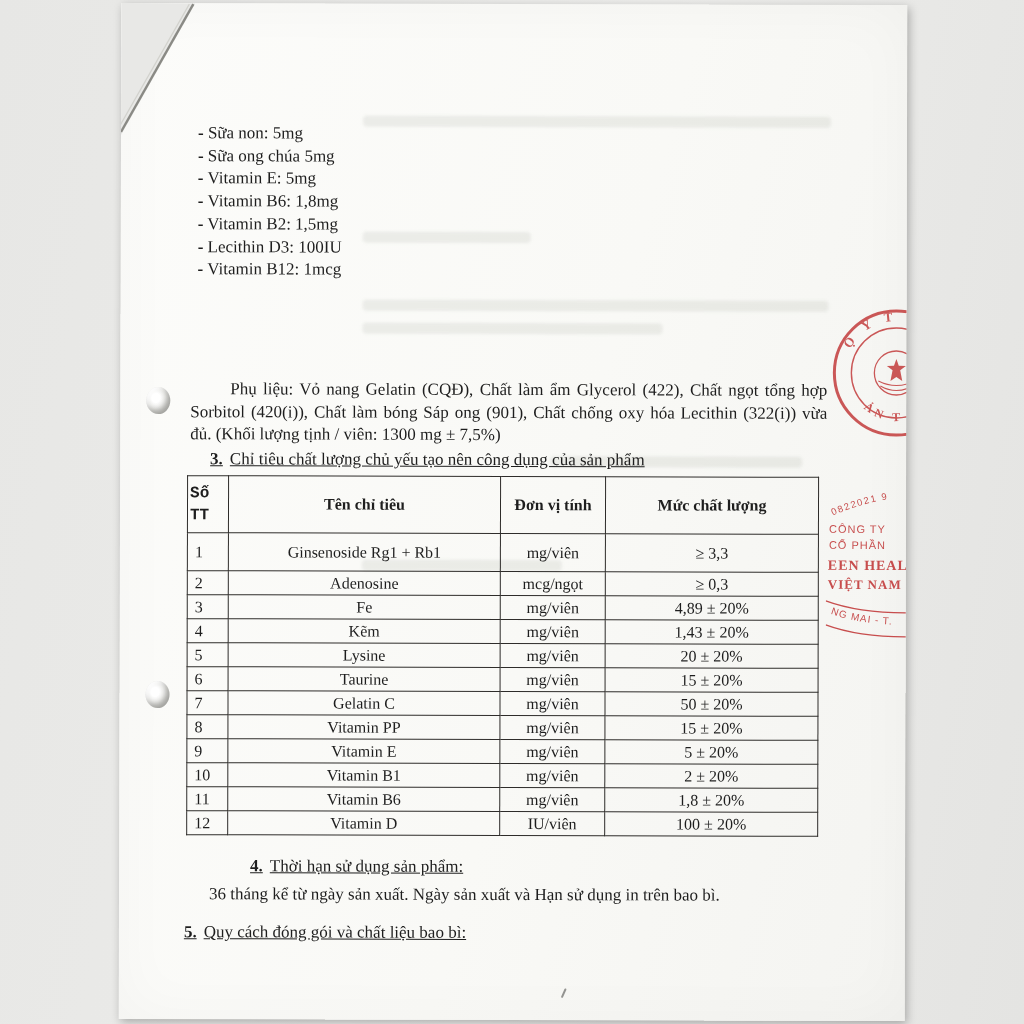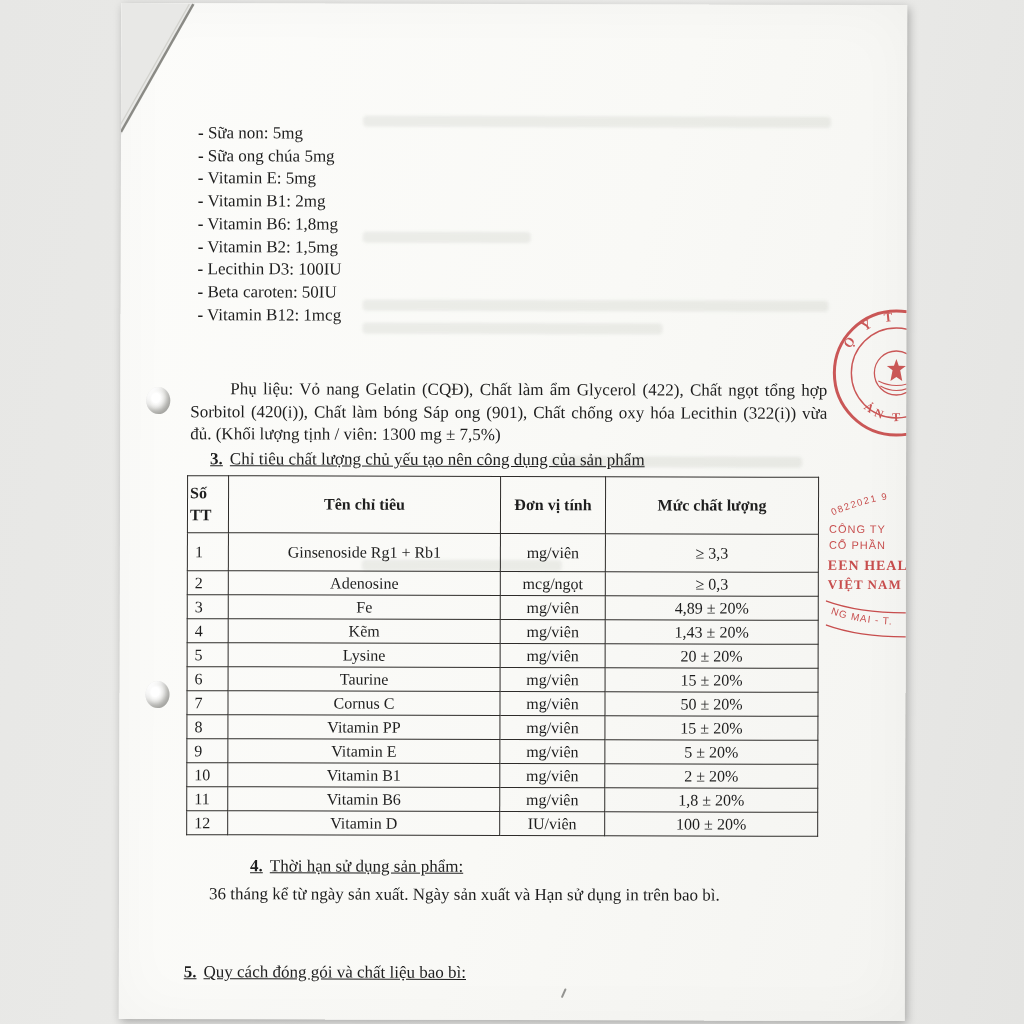--- a/index.html
+++ b/index.html
@@ -24,21 +24,21 @@
   .spec-table{
     position:absolute;left:67px;top:472px;width:631px;
     border-collapse:collapse;table-layout:fixed;
     font-size:16px;line-height:20px;
   }
   .spec-table td,.spec-table th{
     border:1px solid #2e2c2a;padding:1px 2px;vertical-align:middle;
     overflow:hidden;
   }
   .spec-table th{font-weight:bold;text-align:center;}
-  .spec-table th.col-stt{text-align:left;line-height:22px;}
+  .spec-table th.col-stt{text-align:left;line-height:22px;font-family:Liberation Mono, monospace;}
   .spec-table .head-row{height:57px;}
   .spec-table .tall-row{height:38px;}
   .spec-table .data-row{height:24px;}
   .spec-table td{text-align:center;}
   .spec-table td.cell-stt{text-align:left;padding-left:7px;}
   .punch-hole{
     position:absolute;width:24px;height:27px;border-radius:50%;
     background:radial-gradient(ellipse at 40% 40%, #ffffff 20%, #e3e3e0 55%, #cfcfcb 80%, #f2f2ef 100%);
     box-shadow:inset -3px -4px 5px rgba(110,110,105,.5), inset 2px 2px 3px rgba(255,255,255,.9);
     opacity:.95;
@@ -71,25 +71,23 @@
   <div class="smudge" style="left:430px;top:452px;width:252px;"></div>
   <div class="smudge" style="left:242px;top:556px;width:200px;"></div>
 
   <div class="punch-hole" style="left:26px;top:384px;"></div>
   <div class="punch-hole" style="left:26px;top:678px;"></div>
 
   <ul class="block ingredients">
     <li>- Sữa non: 5mg</li>
     <li>- Sữa ong chúa 5mg</li>
     <li>- Vitamin E: 5mg</li>
-    <li>- Vitamin B1: 2mg</li>
     <li>- Vitamin B6: 1,8mg</li>
     <li>- Vitamin B2: 1,5mg</li>
     <li>- Lecithin D3: 100IU</li>
-    <li>- Beta caroten: 50IU</li>
     <li>- Vitamin B12: 1mcg</li>
   </ul>
 
   <p class="block excipients">Phụ liệu: Vỏ nang Gelatin (CQĐ), Chất làm ẩm Glycerol (422), Chất ngọt tổng hợp Sorbitol (420(i)), Chất làm bóng Sáp ong (901), Chất chống oxy hóa Lecithin (322(i)) vừa đủ. (Khối lượng tịnh / viên: 1300 mg ± 7,5%)</p>
 
   <div class="block sec-heading" style="left:90px;top:445px;">
     <span class="sec-num">3.</span><span>Chỉ tiêu chất lượng chủ yếu tạo nên công dụng của sản phẩm</span>
   </div>
 
   <table class="spec-table">
@@ -137,21 +135,21 @@
       <td>20 ± 20%</td>
     </tr>
     <tr class="data-row">
       <td class="cell-stt">6</td>
       <td>Taurine</td>
       <td>mg/viên</td>
       <td>15 ± 20%</td>
     </tr>
     <tr class="data-row">
       <td class="cell-stt">7</td>
-      <td>Cornus C</td>
+      <td>Gelatin C</td>
       <td>mg/viên</td>
       <td>50 ± 20%</td>
     </tr>
     <tr class="data-row">
       <td class="cell-stt">8</td>
       <td>Vitamin PP</td>
       <td>mg/viên</td>
       <td>15 ± 20%</td>
     </tr>
     <tr class="data-row">
@@ -179,21 +177,21 @@
       <td>100 ± 20%</td>
     </tr>
   </tbody>
     </table>
 
   <div class="block sec-heading" style="left:90px;top:852px;margin-left:41px;">
     <span class="sec-num">4.</span><span>Thời hạn sử dụng sản phẩm:</span>
   </div>
   <div class="block" style="left:90px;top:880px;white-space:nowrap;">36 tháng kể từ ngày sản xuất. Ngày sản xuất và Hạn sử dụng in trên bao bì.</div>
 
-  <div class="block sec-heading" style="left:65px;top:958px;">
+  <div class="block sec-heading" style="left:65px;top:918px;">
     <span class="sec-num">5.</span><span>Quy cách đóng gói và chất liệu bao bì:</span>
   </div>
 
   <div class="scan-mark"></div>
 
   <svg class="stamp" style="top:292px;right:-56px;width:132px;height:152px;opacity:.85" viewBox="0 0 132 152">
     <defs>
       <path id="sealTop" d="M 14,76 A 52,52 0 0 1 118,76" fill="none"></path>
       <path id="sealBot" d="M 18,76 A 48,48 0 0 0 114,76" fill="none"></path>
     </defs>

